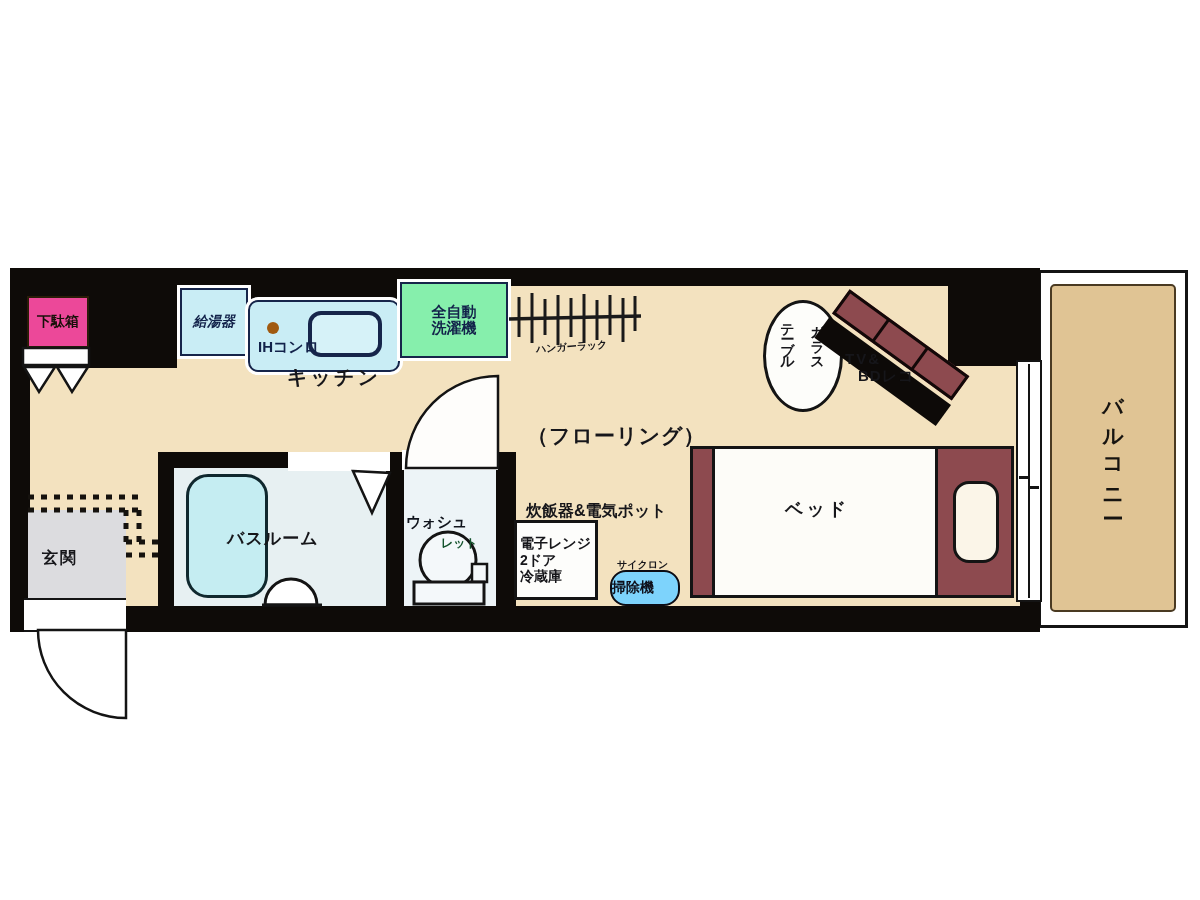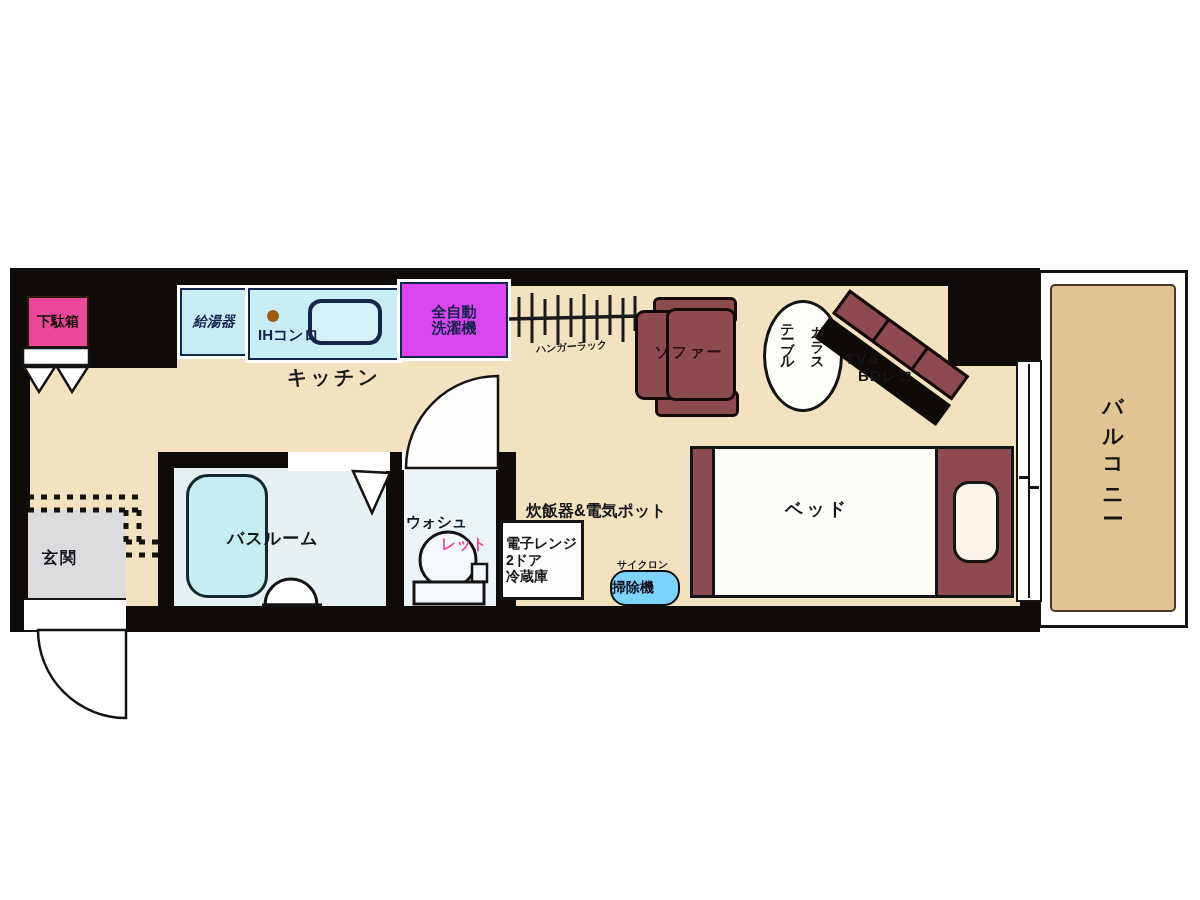--- a/index.html
+++ b/index.html
@@ -34,52 +34,45 @@
   </div>
   <svg class="abs" style="left:20px;top:346px;" width="72" height="50" viewBox="0 0 72 50">
     <rect x="3" y="2" width="66" height="17" fill="#ffffff" stroke="#141414" stroke-width="2.5"></rect>
     <polygon points="4,21 35,21 19,46" fill="#ffffff" stroke="#141414" stroke-width="2.5"></polygon>
     <polygon points="37,21 68,21 52,46" fill="#ffffff" stroke="#141414" stroke-width="2.5"></polygon>
   </svg>
 
   <div class="abs bluebox" style="left:180px;top:288px;width:64px;height:64px;">
     <span style="font-size:14px;font-style:italic;">給湯器</span>
   </div>
-  <div class="abs bluebox" style="left:248px;top:288px;width:148px;height:68px;justify-content:flex-start;align-items:flex-start;">
+  <div class="abs bluebox" style="left:248px;top:300px;width:148px;height:68px;justify-content:flex-start;align-items:flex-start;border-radius:10px;">
     <div style="position:absolute;left:17px;top:20px;width:12px;height:12px;border-radius:50%;background:#a05a10;"></div>
     <div style="position:absolute;left:58px;top:9px;width:74px;height:46px;border:4px solid #16254a;border-radius:13px;box-sizing:border-box;background:#d6f2f8;"></div>
     <span class="lbl" style="left:8px;top:36px;font-size:15px;color:#12224a;">IHコンロ</span>
   </div>
-  <div class="abs bluebox" style="left:400px;top:282px;width:104px;height:72px;background:#d946ef;flex-direction:column;line-height:1.05;">
+  <div class="abs bluebox" style="left:400px;top:282px;width:104px;height:72px;background:#86efac;flex-direction:column;line-height:1.05;">
     <span style="font-size:15px;">全自動</span>
     <span style="font-size:15px;">洗濯機</span>
   </div>
 
   <svg class="abs" style="left:505px;top:285px;" width="140" height="80" viewBox="0 0 140 80">
     <line x1="4" y1="34" x2="136" y2="31" stroke="#1a1a1a" stroke-width="3.5"></line>
     <line x1="14" y1="12" x2="14" y2="52" stroke="#1a1a1a" stroke-width="3"></line>
     <line x1="27" y1="8" x2="27" y2="58" stroke="#1a1a1a" stroke-width="3"></line>
     <line x1="40" y1="14" x2="40" y2="50" stroke="#1a1a1a" stroke-width="3"></line>
     <line x1="53" y1="10" x2="53" y2="60" stroke="#1a1a1a" stroke-width="3"></line>
     <line x1="66" y1="13" x2="66" y2="52" stroke="#1a1a1a" stroke-width="3"></line>
     <line x1="79" y1="9" x2="79" y2="58" stroke="#1a1a1a" stroke-width="3"></line>
     <line x1="92" y1="15" x2="92" y2="55" stroke="#1a1a1a" stroke-width="3"></line>
     <line x1="105" y1="10" x2="105" y2="50" stroke="#1a1a1a" stroke-width="3"></line>
     <line x1="118" y1="13" x2="118" y2="57" stroke="#1a1a1a" stroke-width="3"></line>
     <line x1="130" y1="11" x2="130" y2="46" stroke="#1a1a1a" stroke-width="3"></line>
   </svg>
   <span class="lbl" style="left:536px;top:340px;font-size:10px;transform:rotate(-4deg);">ハンガーラック</span>
 
-  <div class="abs" style="left:633px;top:293px;width:106px;height:124px;">
-    <div class="maroon" style="position:absolute;left:20px;top:4px;width:78px;height:22px;"></div>
-    <div class="maroon" style="position:absolute;left:22px;top:97px;width:78px;height:21px;"></div>
-    <div class="maroon" style="position:absolute;left:2px;top:17px;width:38px;height:84px;border-radius:9px;"></div>
-    <div class="maroon" style="position:absolute;left:33px;top:15px;width:64px;height:87px;border-radius:9px;"></div>
-    <span class="lbl" style="left:10px;top:50px;width:92px;text-align:center;font-size:15px;letter-spacing:2px;color:#2c1013;">ソファー</span>
-  </div>
 
   <div class="abs" style="left:763px;top:300px;width:80px;height:112px;background:#fdfdfa;border:3px solid #141414;border-radius:50%;box-sizing:border-box;">
     <span class="lbl vtext" style="right:13px;top:12px;font-size:14px;">ガラス</span>
     <span class="lbl vtext" style="left:13px;top:12px;font-size:14px;">テーブル</span>
   </div>
 
   <div class="abs" style="left:852px;top:286px;width:150px;height:66px;transform:rotate(36deg);transform-origin:top left;">
     <div style="position:absolute;left:0;top:4px;width:148px;height:30px;background:#8d4a4f;border:3px solid #120808;box-sizing:border-box;"></div>
     <div style="position:absolute;left:48px;top:6px;width:3px;height:26px;background:#120808;"></div>
     <div style="position:absolute;left:96px;top:6px;width:3px;height:26px;background:#120808;"></div>
@@ -115,21 +108,21 @@
     <polygon points="5,2 42,4 24,44" fill="#ffffff" stroke="#141414" stroke-width="2.5"></polygon>
   </svg>
 
   <div class="abs" style="left:404px;top:468px;width:92px;height:138px;background:#edf4f7;"></div>
   <svg class="abs" style="left:408px;top:526px;" width="88" height="80" viewBox="0 0 88 80">
     <circle cx="40" cy="34" r="28" fill="#f4f8fa" stroke="#141414" stroke-width="3"></circle>
     <rect x="64" y="38" width="15" height="18" fill="#f4f8fa" stroke="#141414" stroke-width="2.5"></rect>
     <rect x="6" y="56" width="70" height="22" fill="#f4f8fa" stroke="#141414" stroke-width="3"></rect>
   </svg>
   <span class="lbl" style="left:406px;top:513px;font-size:15px;color:#10141c;">ウォシュ</span>
-  <span class="lbl" style="left:441px;top:535px;font-size:15px;color:#ec4899;">レット</span>
+  <span class="lbl" style="left:441px;top:535px;font-size:12px;color:#14532d;">レット</span>
 
   <div class="abs" style="left:402px;top:450px;width:96px;height:20px;background:#ffffff;"></div>
   <svg class="abs" style="left:400px;top:372px;" width="104" height="100" viewBox="0 0 104 100">
     <path d="M 98 4 A 92 92 0 0 0 6 96 L 98 96 Z" fill="#fefdfb" stroke="#141414" stroke-width="2.5"></path>
   </svg>
 
   <div class="abs" style="left:28px;top:510px;width:98px;height:96px;background:#dcdcdf;">
     <span class="lbl" style="left:14px;top:38px;font-size:16px;letter-spacing:2px;">玄関</span>
   </div>
   <svg class="abs" style="left:26px;top:490px;" width="140" height="72" viewBox="0 0 140 72">
@@ -141,25 +134,26 @@
       <line x1="100" y1="52" x2="134" y2="52"></line>
       <line x1="100" y1="65" x2="134" y2="65"></line>
     </g>
   </svg>
   <div class="abs" style="left:24px;top:598px;width:102px;height:34px;background:#ffffff;border-top:2.5px solid #141414;border-bottom:2.5px solid #141414;box-sizing:border-box;"></div>
   <svg class="abs" style="left:34px;top:628px;" width="96" height="94" viewBox="0 0 96 94">
     <path d="M 92 2 L 92 90 A 88 88 0 0 1 4 2 Z" fill="#ffffff" stroke="#141414" stroke-width="2.5"></path>
   </svg>
 
   <span class="lbl" style="left:526px;top:501px;font-size:16px;">炊飯器&amp;電気ポット</span>
-  <div class="abs" style="left:500px;top:520px;width:84px;height:80px;background:#fdfdfb;border:3px solid #141414;box-sizing:border-box;display:flex;flex-direction:column;justify-content:center;padding-left:3px;line-height:1.18;">
+  <div class="abs" style="left:514px;top:520px;width:84px;height:80px;background:#fdfdfb;border:3px solid #141414;box-sizing:border-box;display:flex;flex-direction:column;justify-content:center;padding-left:3px;line-height:1.18;">
     <span class="lbl" style="position:static;font-size:14px;">電子レンジ</span>
     <span class="lbl" style="position:static;font-size:14px;">2ドア</span>
     <span class="lbl" style="position:static;font-size:14px;">冷蔵庫</span>
   </div>
   <span class="lbl" style="left:617px;top:558px;font-size:10px;">サイクロン</span>
   <div class="abs" style="left:610px;top:570px;width:70px;height:36px;background:#7dd3fc;border:2.5px solid #0c0c14;border-radius:16px;box-sizing:border-box;display:flex;align-items:center;justify-content:flex-start;">
     <span style="font-size:14px;font-weight:bold;color:#0e0f1a;">掃除機</span>
   </div>
 
   <span class="lbl" style="left:287px;top:364px;font-size:20px;letter-spacing:3px;">キッチン</span>
+  <span class="lbl" style="left:527px;top:422px;font-size:21px;letter-spacing:1px;">（フローリング）</span>
 
 </div>
 
 </body></html>

